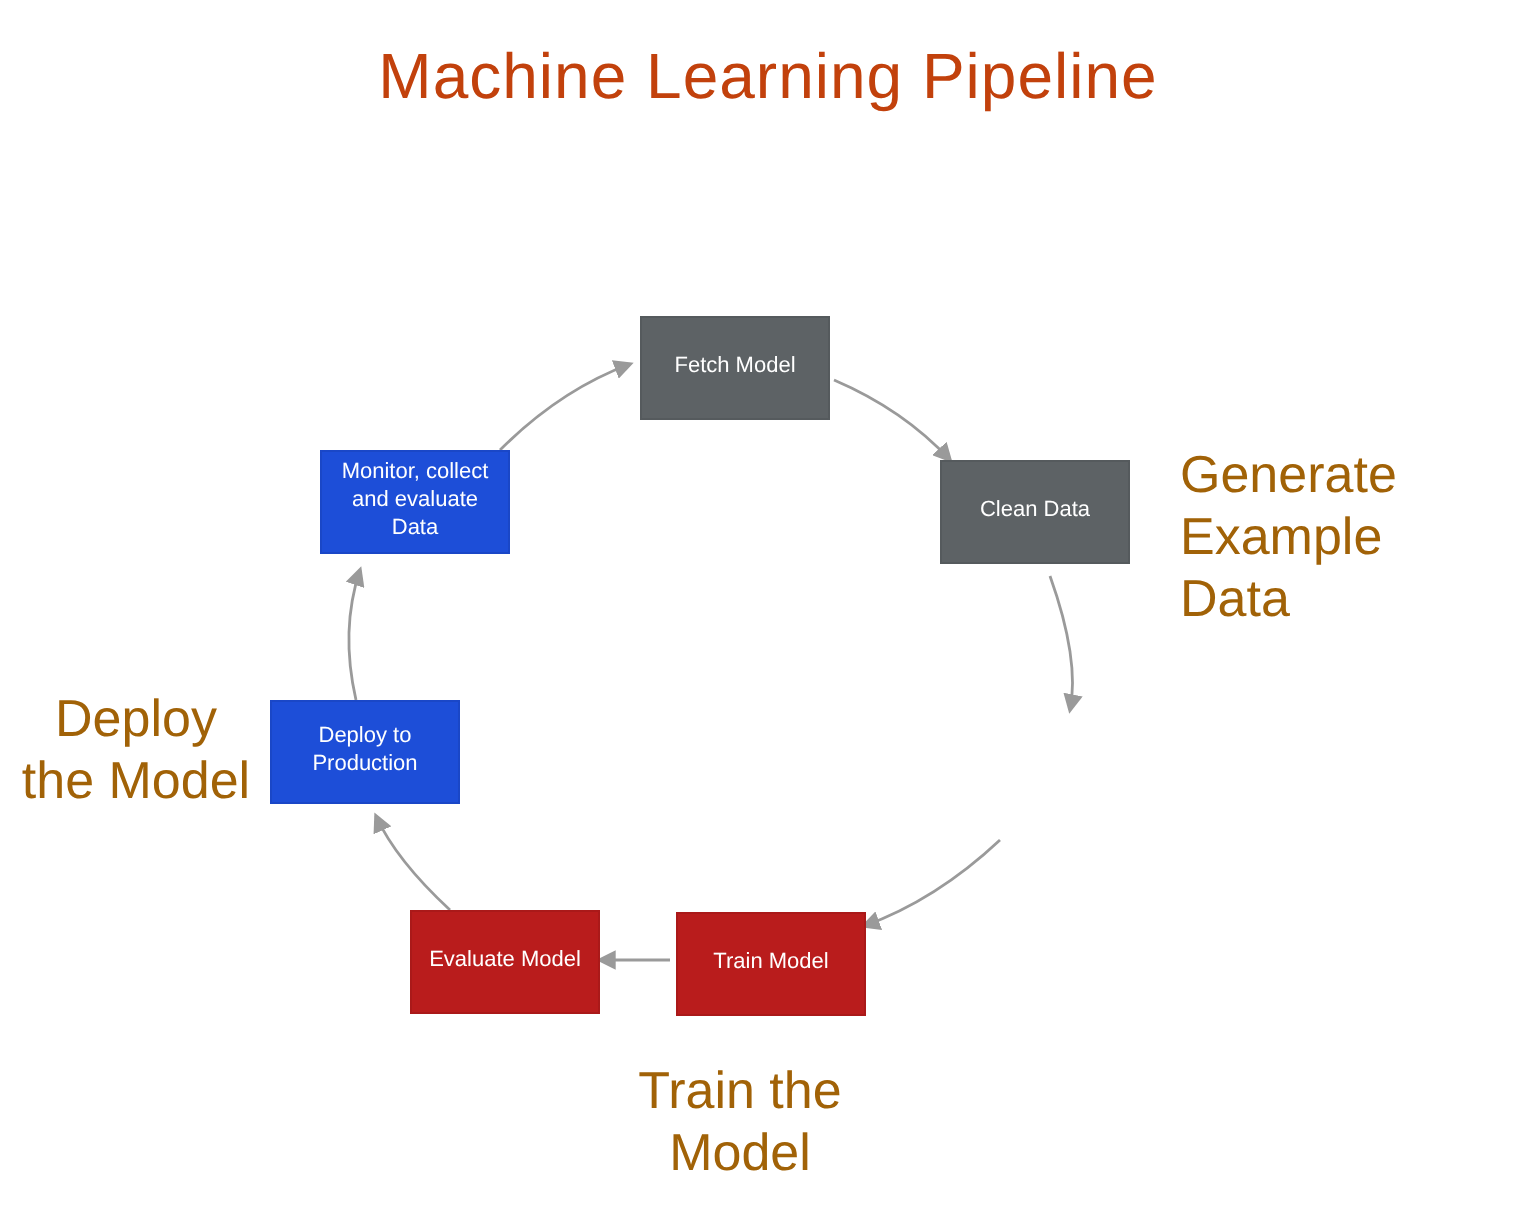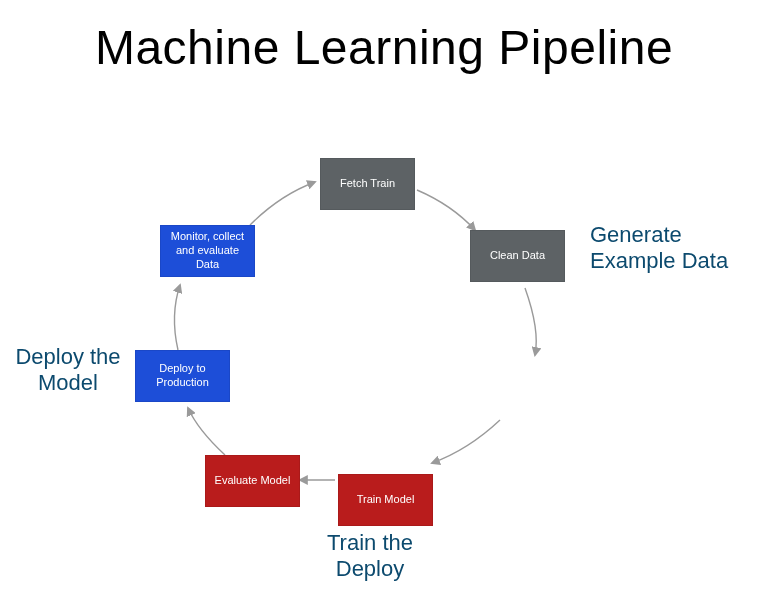--- a/index.html
+++ b/index.html
@@ -10,23 +10,23 @@
     font-family: "Segoe UI", Arial, sans-serif;
     position: relative;
     overflow: hidden;
   }
   .title {
     position: absolute;
     top: 20px;
     left: 0;
     width: 100%;
     text-align: center;
-    font-size: 48px;
+    font-size: 32px;
     font-weight: 300;
-    color: #000000;
+    color: #c2410c;
     letter-spacing: 0.5px;
   }
   .stage {
     position: absolute;
     top: 130px;
     left: 0;
     width: 768px;
     height: 480px;
   }
   .node {
@@ -41,22 +41,22 @@
     font-size: 11px;
     line-height: 1.25;
     padding: 4px;
     box-shadow: inset 0 0 0 1px rgba(0,0,0,0.08);
   }
   .node.dark { background: #5d6265; }
   .node.teal { background: #b91c1c; }
   .node.light { background: #1d4ed8; }
   .phase {
     position: absolute;
-    color: #0c4a6e;
-    font-size: 22px;
+    color: #a16207;
+    font-size: 26px;
     font-weight: 300;
     line-height: 1.2;
     text-align: center;
   }
   svg.arrows {
     position: absolute;
     top: 0; left: 0;
     width: 768px; height: 480px;
     pointer-events: none;
   }
@@ -79,35 +79,35 @@
       <path d="M 525 158 Q 540 200 535 225"></path>
       <path d="M 500 290 Q 468 320 432 333"></path>
       <path d="M 335 350 L 300 350"></path>
       <path d="M 225 325 Q 198 300 188 278"></path>
       <path d="M 178 220 Q 170 185 180 155"></path>
       <path d="M 250 95  Q 280 65 315 52"></path>
     </g>
   </svg>
 
   <div class="node dark" style="left:320px; top:28px;">
-      <span>Fetch Train</span>
+      <span>Fetch Model</span>
     </div>
   <div class="node dark" style="left:470px; top:100px;">
       <span>Clean Data</span>
     </div>
-  <div class="node teal" style="left:338px; top:344px;">
+  <div class="node teal" style="left:338px; top:326px;">
       <span>Train Model</span>
     </div>
   <div class="node teal" style="left:205px; top:325px;">
       <span>Evaluate Model</span>
     </div>
   <div class="node light" style="left:135px; top:220px;">
       <span>Deploy to Production</span>
     </div>
   <div class="node light" style="left:160px; top:95px;">
       <span>Monitor, collect and evaluate Data</span>
     </div>
 
   <div class="phase" style="left:590px; top:92px;  width:160px; text-align:left;">Generate Example Data</div>
-  <div class="phase" style="left:290px; top:400px; width:160px;">Train the Deploy</div>
+  <div class="phase" style="left:290px; top:400px; width:160px;">Train the Model</div>
   <div class="phase" style="left:8px;   top:170px; width:120px;margin-top:44px;">Deploy the Model</div>
 
 </div>
 
 </body></html>

